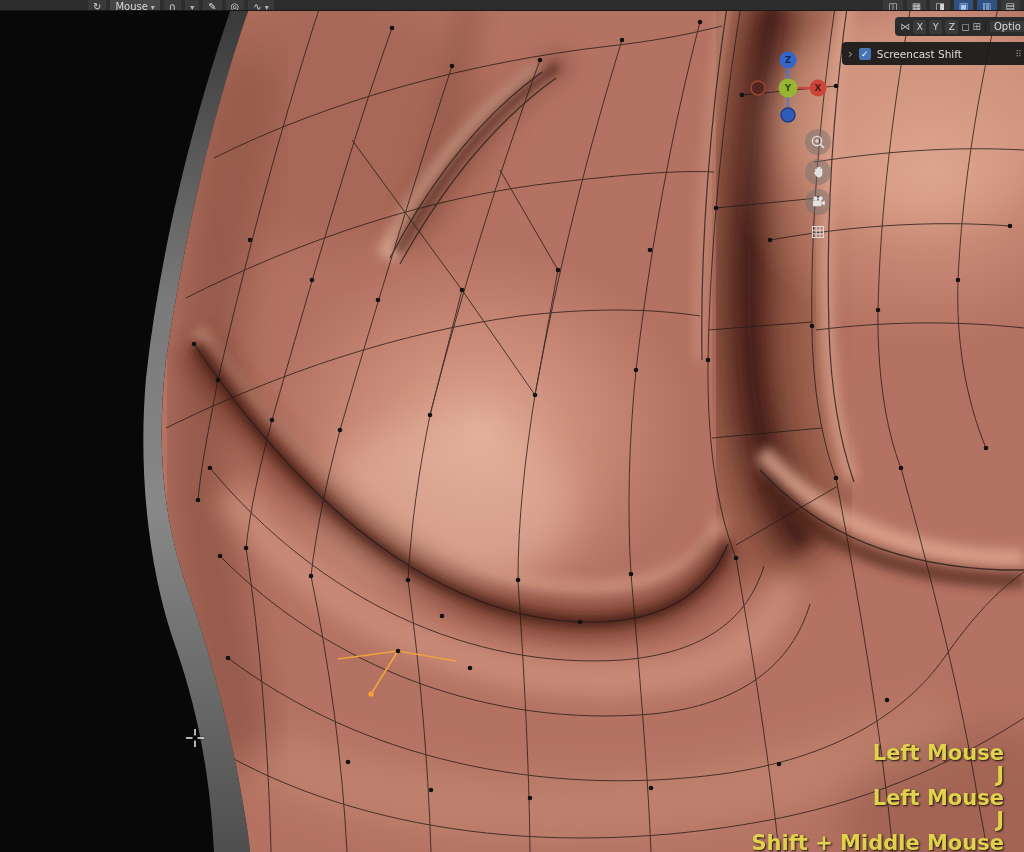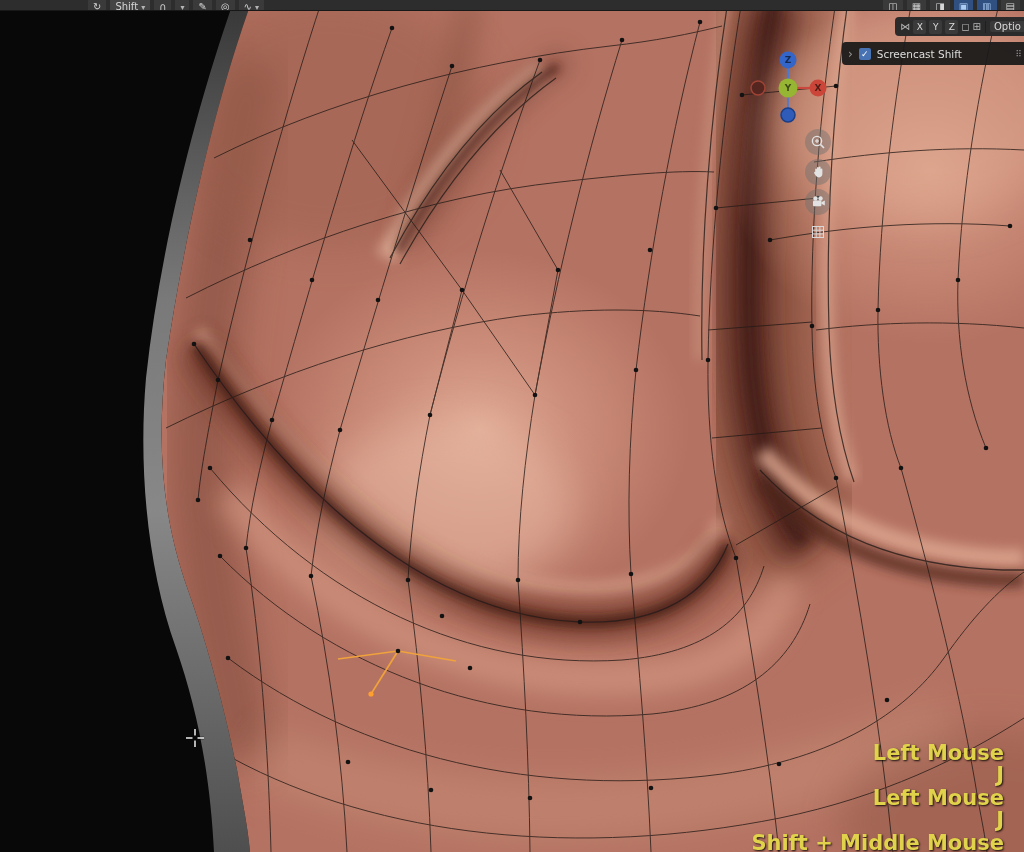--- a/index.html
+++ b/index.html
@@ -253,21 +253,21 @@
   </g>
 </svg>
 </div>
 
 <header id="topbar">
   <div class="tb-left">
     <div class="tb-btn flat">
         <span>↻</span>
       </div>
     <div class="tb-btn">
-      <span>Shift</span>
+      <span>Mouse</span>
       <span class="tb-caret">▾</span>
     </div>
     <div class="tb-btn flat">
         <span>∩</span>
       </div>
     <div class="tb-btn flat">
         <span class="tb-caret">▾</span>
       </div>
     <div class="tb-btn flat">
         <span>✎</span>

